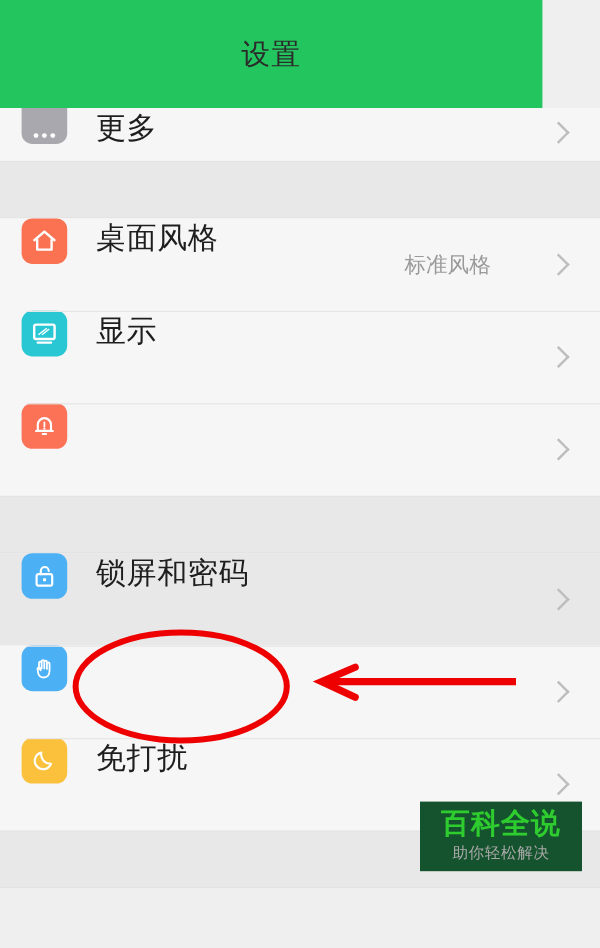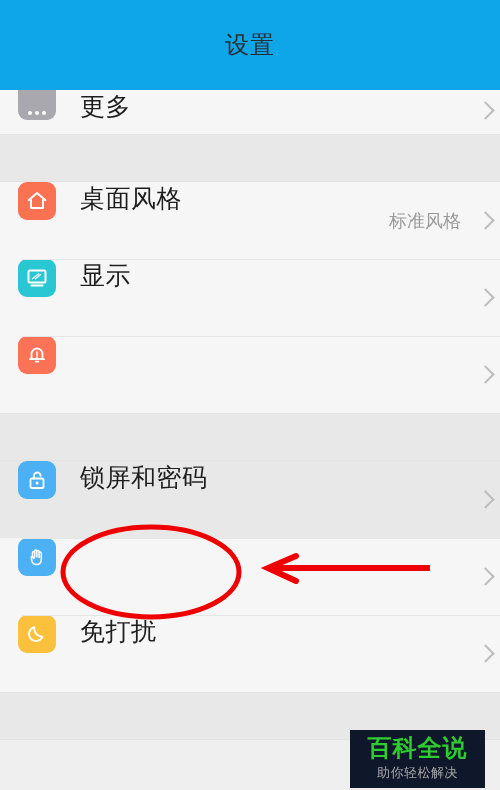--- a/index.html
+++ b/index.html
@@ -19,23 +19,23 @@
     width: 500px;
     height: 790px;
     background: #efefef;
     overflow: hidden;
   }
 
   
   .titlebar {
     position: absolute;
     left: 0; top: 0;
-    width: 500px;
+    width: 452px;
     height: 90px;
-    background: #0ea5e9;
+    background: #22c55e;
     display: flex;
     align-items: center;
     justify-content: center;
   }
   .titlebar .title {
     font-size: 24px;
     color: #2b2b2b;
     letter-spacing: 1px;
     font-weight: 400;
   }
@@ -107,21 +107,22 @@
     margin-left: 24px;
     font-size: 25px;
     color: #1e1e1e;
     letter-spacing: 0.5px;
     white-space: nowrap;
   }
   .right {
     margin-left: auto;
     display: flex;
     align-items: center;
-    padding-right: 8px;
+    padding-right: 28px;
+    gap: 32px;
   }
   .value {
     font-size: 18px;
     color: #9a9a9a;
     margin-right: 18px;
     white-space: nowrap;
   }
   .chev {
     width: 11px;
     height: 11px;
@@ -137,24 +138,24 @@
     left: 0; top: 0;
     width: 500px;
     height: 790px;
     pointer-events: none;
   }
 
   
   .watermark {
     position: absolute;
     left: 350px;
-    top: 730px;
+    top: 668px;
     width: 135px;
     height: 58px;
-    background: #0f172a;
+    background: #14532d;
     display: flex;
     flex-direction: column;
     align-items: center;
     justify-content: center;
   }
   .watermark .wm-main {
     font-size: 24px;
     color: #2ecc2e;
     font-weight: bold;
     letter-spacing: 1px;

